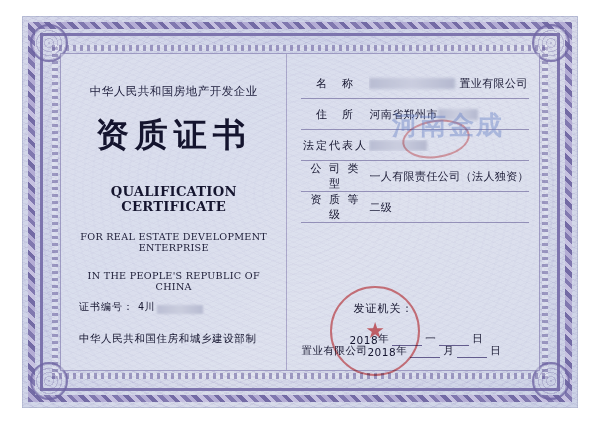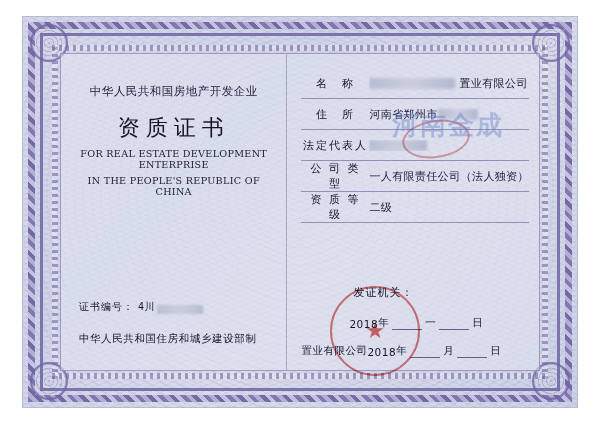--- a/index.html
+++ b/index.html
@@ -108,39 +108,39 @@
     box-sizing: border-box;
     text-align: center;
   }
   #cert-subtitle-cn {
     font-size: 11.5px;
     letter-spacing: 0.5px;
     color: #1c1c3a;
     margin-top: 16px;
   }
   #cert-title-cn {
-    font-size: 22px;
-    font-weight: normal;
+    font-size: 33px;
+    font-weight: bold;
     letter-spacing: 6px;
     color: #14142e;
     margin-top: 14px;
     font-family: "DejaVu Serif", "Liberation Serif", serif;
   }
   #cert-title-en {
     font-size: 13.2px;
     font-weight: bold;
     color: #15152f;
     margin-top: 26px;
     font-family: "DejaVu Serif", "Liberation Serif", serif;
     letter-spacing: 0.2px;
   }
   #cert-sub-en-1, #cert-sub-en-2 {
     font-size: 9.6px;
     color: #1a1a34;
-    margin-top: 5px;
+    margin-top: 17px;
     font-family: "DejaVu Serif", "Liberation Serif", serif;
     letter-spacing: 0.3px;
   }
 
   #cert-number-row {
     position: absolute;
     left: 18px;
     bottom: 56px;
     font-size: 10px;
     color: #15152f;
@@ -219,21 +219,21 @@
   }
   .redact.w-short { width: 40px; }
   .redact.w-mid   { width: 58px; }
   .redact.w-long  { width: 86px; }
 
   
   #issue-block {
     position: absolute;
     left: 14px;
     right: 10px;
-    bottom: 40px;
+    bottom: 24px;
     font-size: 11px;
     color: #14142e;
   }
   #issue-authority-line {
     display: flex;
     align-items: center;
     letter-spacing: 1px;
     padding-left: 52px;
   }
   #issue-date-line {
@@ -330,20 +330,21 @@
     <div class="corner-rosette" id="corner-tl"></div>
     <div class="corner-rosette" id="corner-tr"></div>
     <div class="corner-rosette" id="corner-bl"></div>
     <div class="corner-rosette" id="corner-br"></div>
 
     <div id="inner-panel">
 
       <div id="left-column">
         <div id="cert-subtitle-cn">中华人民共和国房地产开发企业</div>
         <div id="cert-title-cn">资质证书</div>
+        <div id="cert-title-en">QUALIFICATION CERTIFICATE</div>
         <div id="cert-sub-en-1">FOR REAL ESTATE DEVELOPMENT ENTERPRISE</div>
         <div id="cert-sub-en-2">IN THE PEOPLE'S REPUBLIC OF CHINA</div>
 
         <div id="cert-number-row">
           <span id="cert-number-label">证书编号：</span>
           <span id="cert-number-value">4川</span>
           <span id="cert-number-blur"></span>
         </div>
 
         <div id="issuer-cn">中华人民共和国住房和城乡建设部制</div>

